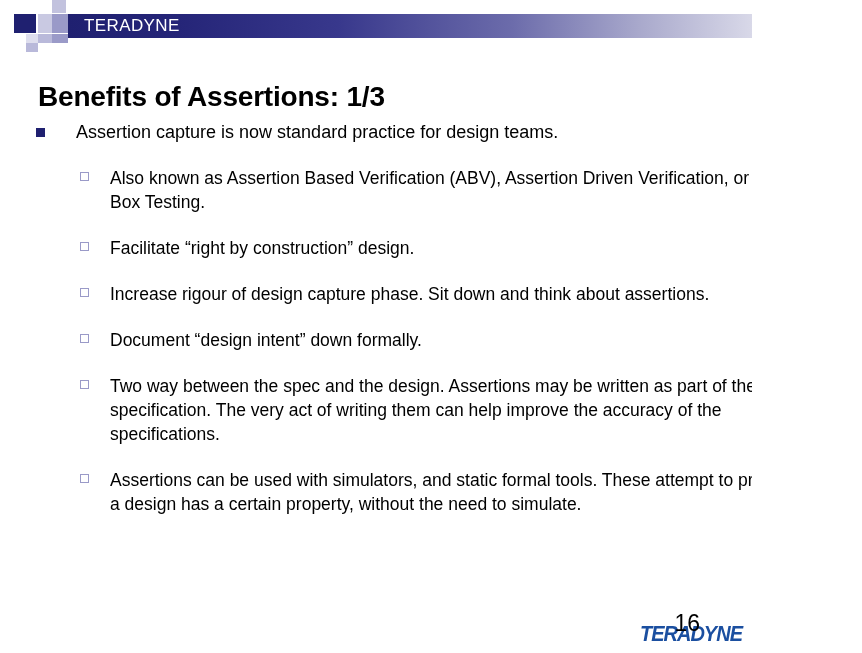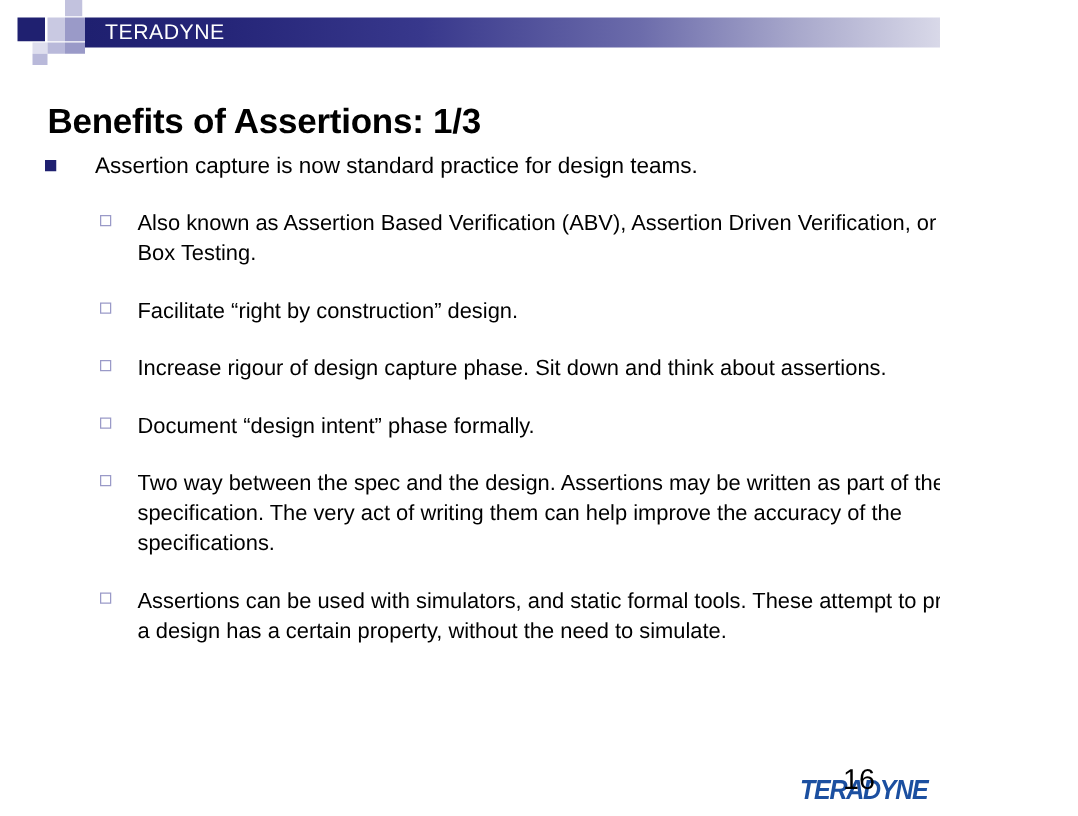--- a/index.html
+++ b/index.html
@@ -215,21 +215,21 @@
       <span>Facilitate “right by construction” design.</span>
     </div>
 
     <div class="bullet-l2 sb-2">
       <span class="marker"></span>
       <span>Increase rigour of design capture phase. Sit down and think about assertions.</span>
     </div>
 
     <div class="bullet-l2 sb-3">
       <span class="marker"></span>
-      <span>Document “design intent” phase formally.</span>
+      <span>Document “design intent” down formally.</span>
     </div>
 
     <div class="bullet-l2 sb-4">
       <span class="marker"></span>
       <span>Two way between the spec and the design. Assertions may be written as part of the design’s specification. The very act of writing them can help improve the accuracy of the specifications.</span>
     </div>
 
     <div class="bullet-l2 sb-5">
       <span class="marker"></span>
       <span>Assertions can be used with simulators, and static formal tools. These attempt to prove that a design has a certain property, without the need to simulate.</span>

